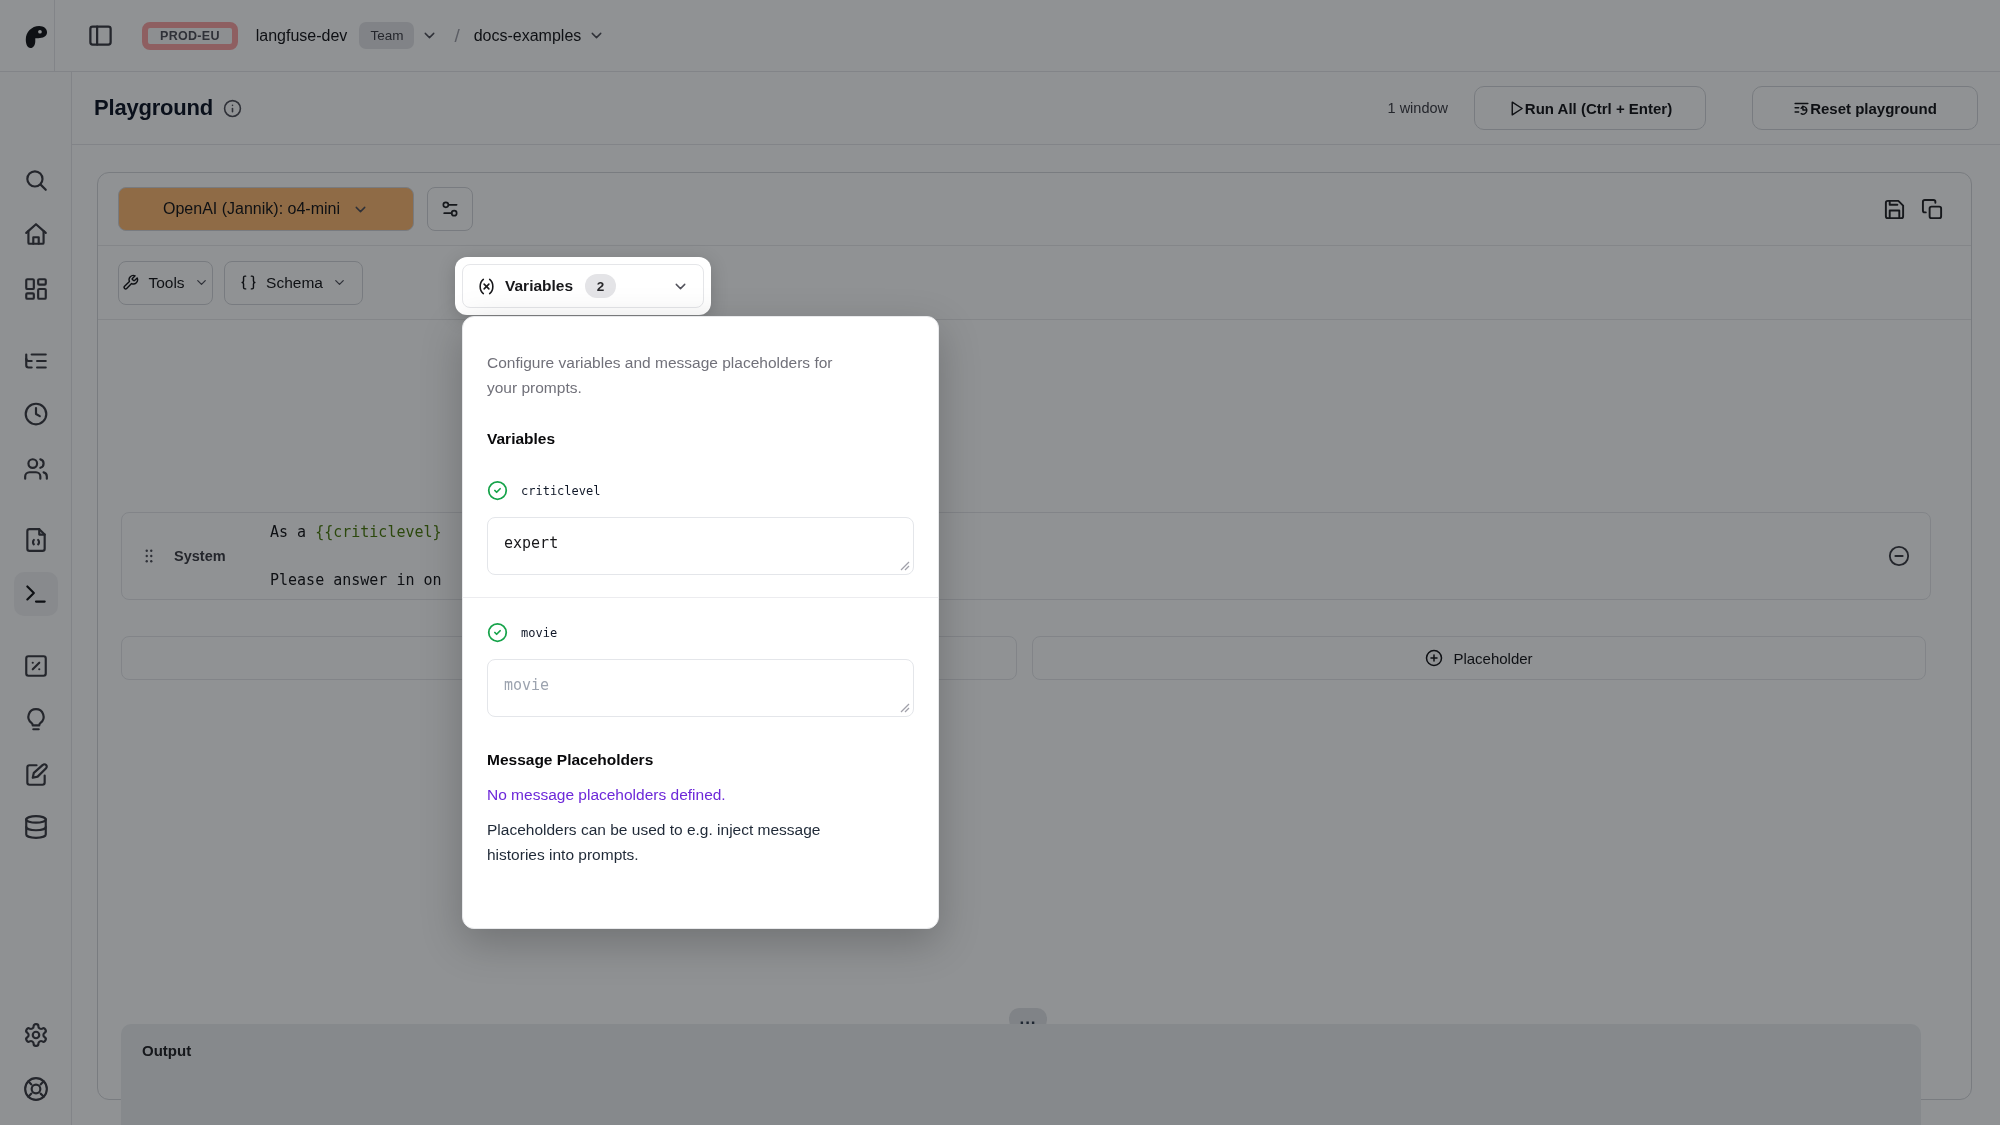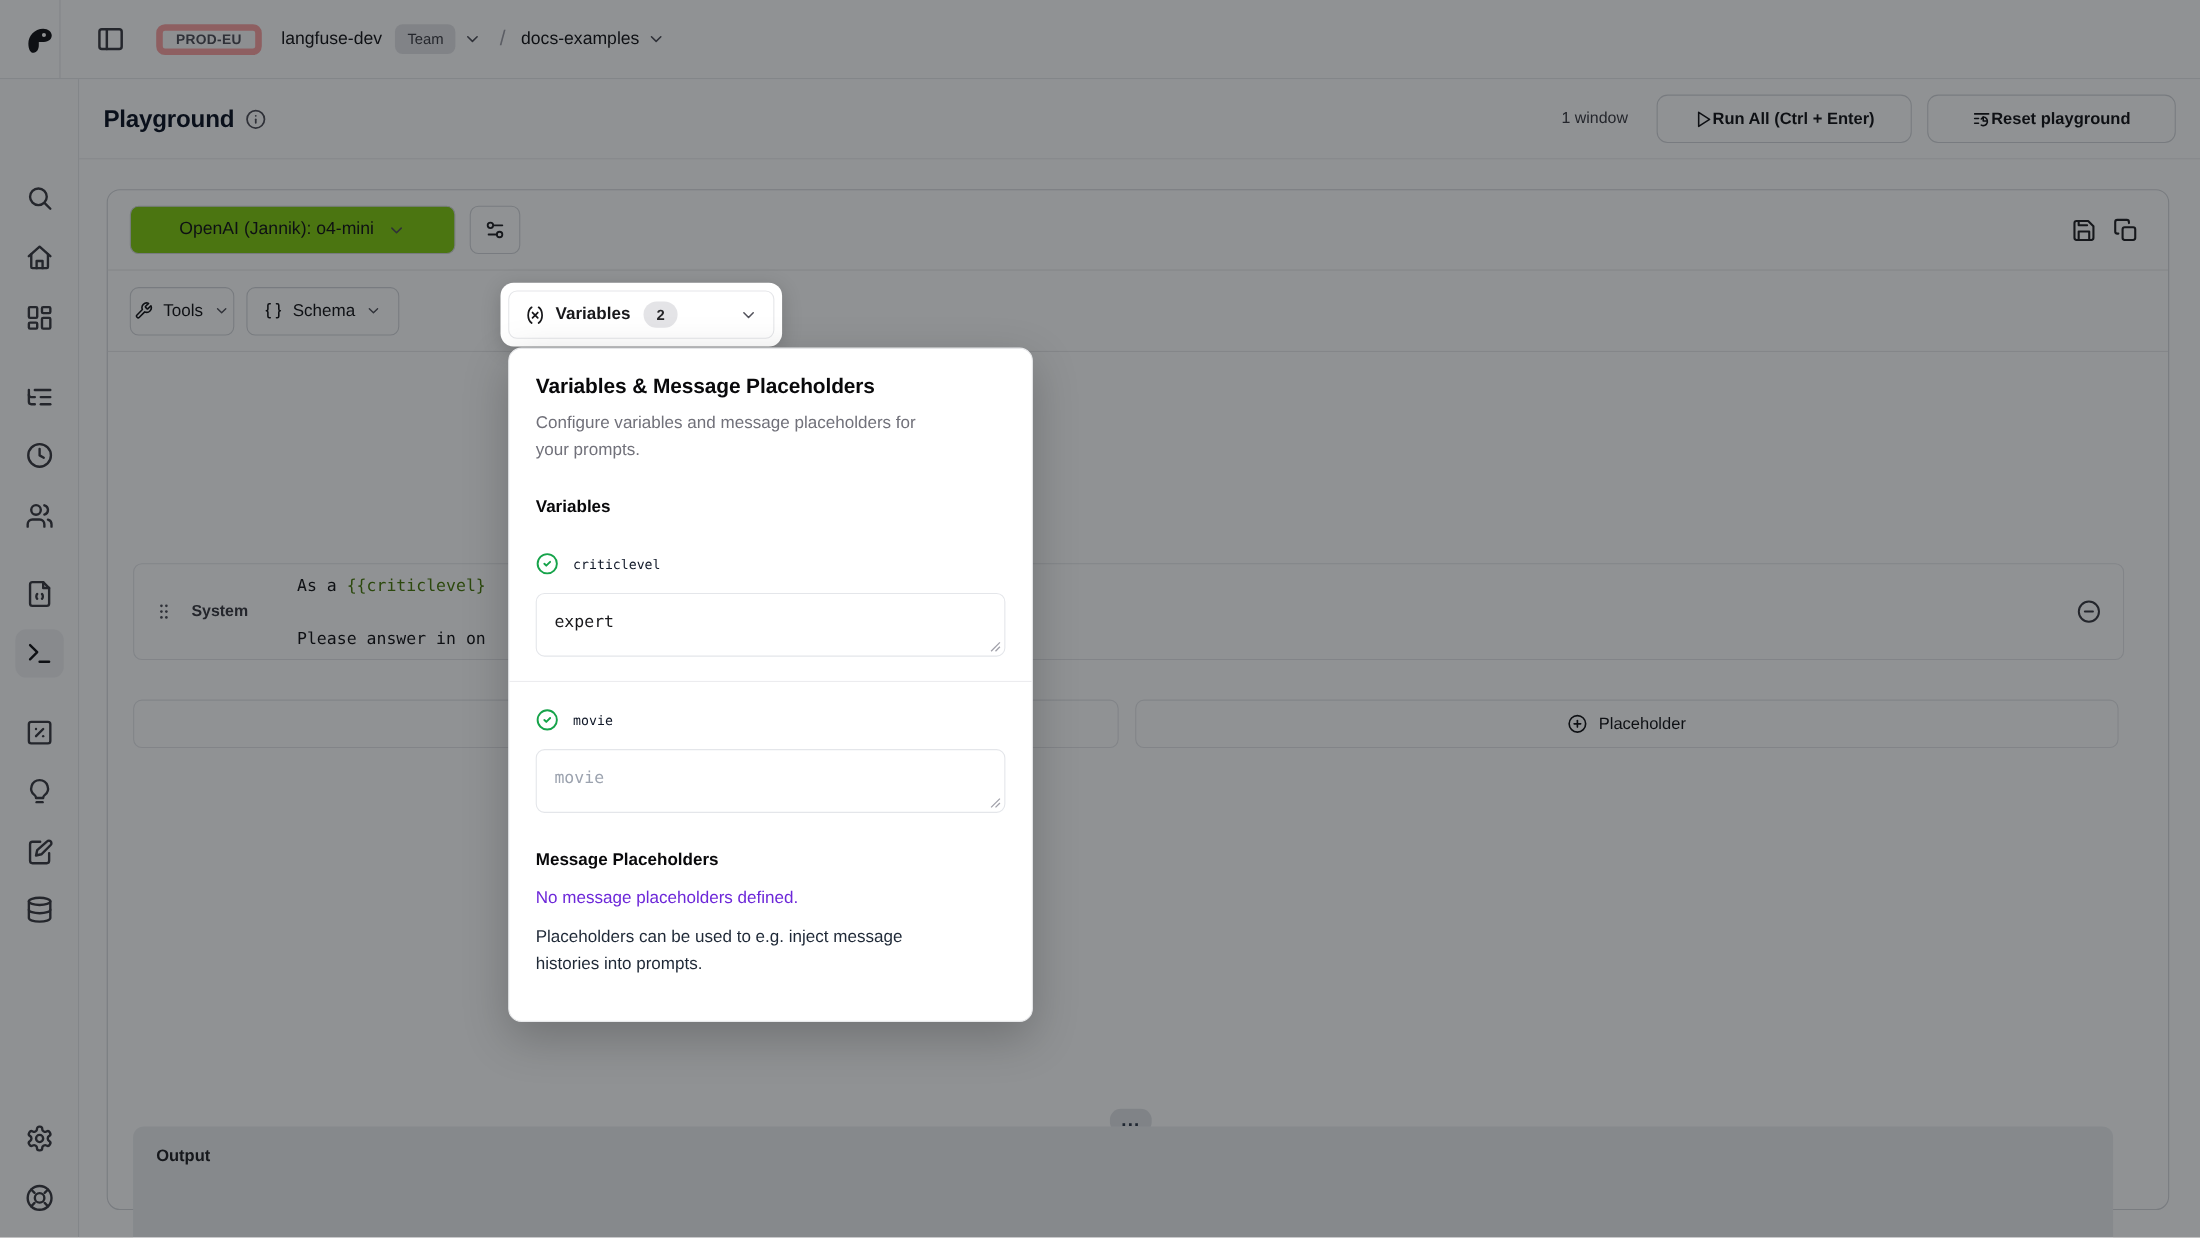--- a/index.html
+++ b/index.html
@@ -37,30 +37,30 @@
   .header { position:absolute; top:72px; left:72px; right:0; height:73px; background:#fff;
             border-bottom:1px solid #e6e7ea; display:flex; align-items:center; padding:0 22px; }
   .page-title { font-size:22px; font-weight:700; color:#101828; letter-spacing:-.2px; }
   .info-icon { width:19px; height:19px; color:#52525b; margin-left:10px; }
   .header-spacer { flex:1; }
   .window-count { font-size:14.5px; color:#3f3f46; margin-right:26px; }
   .hdr-btn { height:44px; display:flex; align-items:center; justify-content:center; gap:0;
              background:#fff; border:1px solid #d5d7db; border-radius:10px; cursor:pointer;
              font-size:15px; font-weight:600; color:#18181b; font-family:inherit; }
   .run-btn { width:232px; }
-  .reset-btn { width:226px; margin-left:14px;text-align:center; }
+  .reset-btn { width:226px; margin-left:46px;text-align:center; }
   .hdr-btn svg { width:17px; height:17px; }
 
   
   .main { position:absolute; top:145px; left:72px; right:0; bottom:0; background:#fff; }
   .window { position:absolute; left:25px; top:27px; width:1875px; height:928px;
             border:1px solid #d6d8dc; border-radius:12px; background:#fff; }
   .model-row { height:73px; border-bottom:1px solid #e9eaec; display:flex; align-items:center; padding:0 20px; }
   .model-btn { width:296px; height:44px; display:flex; align-items:center; justify-content:center; gap:12px;
-               border:1px solid #d5d7db; border-radius:8px; background:#84cc16; cursor:pointer;
+               border:1px solid #d5d7db; border-radius:8px; background:#fdba74; cursor:pointer;
                font-size:16px; color:#18181b; font-family:inherit; }
   .sliders-btn { width:46px; height:44px; margin-left:13px; border:1px solid #d5d7db; border-radius:8px; background:#fff; }
   .sliders-btn svg { width:20px; height:20px; color:#27272a; }
   .row-spacer { flex:1; }
   .mini-btn { width:38px; height:38px; color:#27272a; }
   .mini-btn svg { width:23px; height:23px; }
   .tools-row { height:74px; border-bottom:1px solid #e9eaec; display:flex; align-items:center; padding:0 20px; }
   .pill-btn { height:44px; display:flex; align-items:center; justify-content:center; gap:9px;
               border:1px solid #d5d7db; border-radius:8px; background:#fff; cursor:pointer;
               font-size:15.5px; font-weight:500; color:#18181b; font-family:inherit; }
@@ -401,21 +401,20 @@
         </svg>
       <span class="vars-label">Variables</span>
       <span class="count-badge">2</span>
       <svg class="chev" viewBox="0 0 24 24" fill="none" stroke="currentColor" stroke-width="2" stroke-linecap="round" stroke-linejoin="round">
           <path d="m6 9 6 6 6-6"></path>
         </svg>
     </button>
   </div>
 
   <div class="popover">
-    <div class="pop-title">Variables &amp; Message Placeholders</div>
     <div class="pop-desc">Configure variables and message placeholders for your prompts.</div>
     <div class="pop-heading">Variables</div>
 
     <div class="var-row">
       <svg class="check-icon" viewBox="0 0 24 24" fill="none" stroke="currentColor" stroke-width="2" stroke-linecap="round" stroke-linejoin="round">
           <circle cx="12" cy="12" r="10"></circle>
           <path d="m9 12 2 2 4-4"></path>
         </svg>
       <span class="var-name">criticlevel</span>
     </div>

